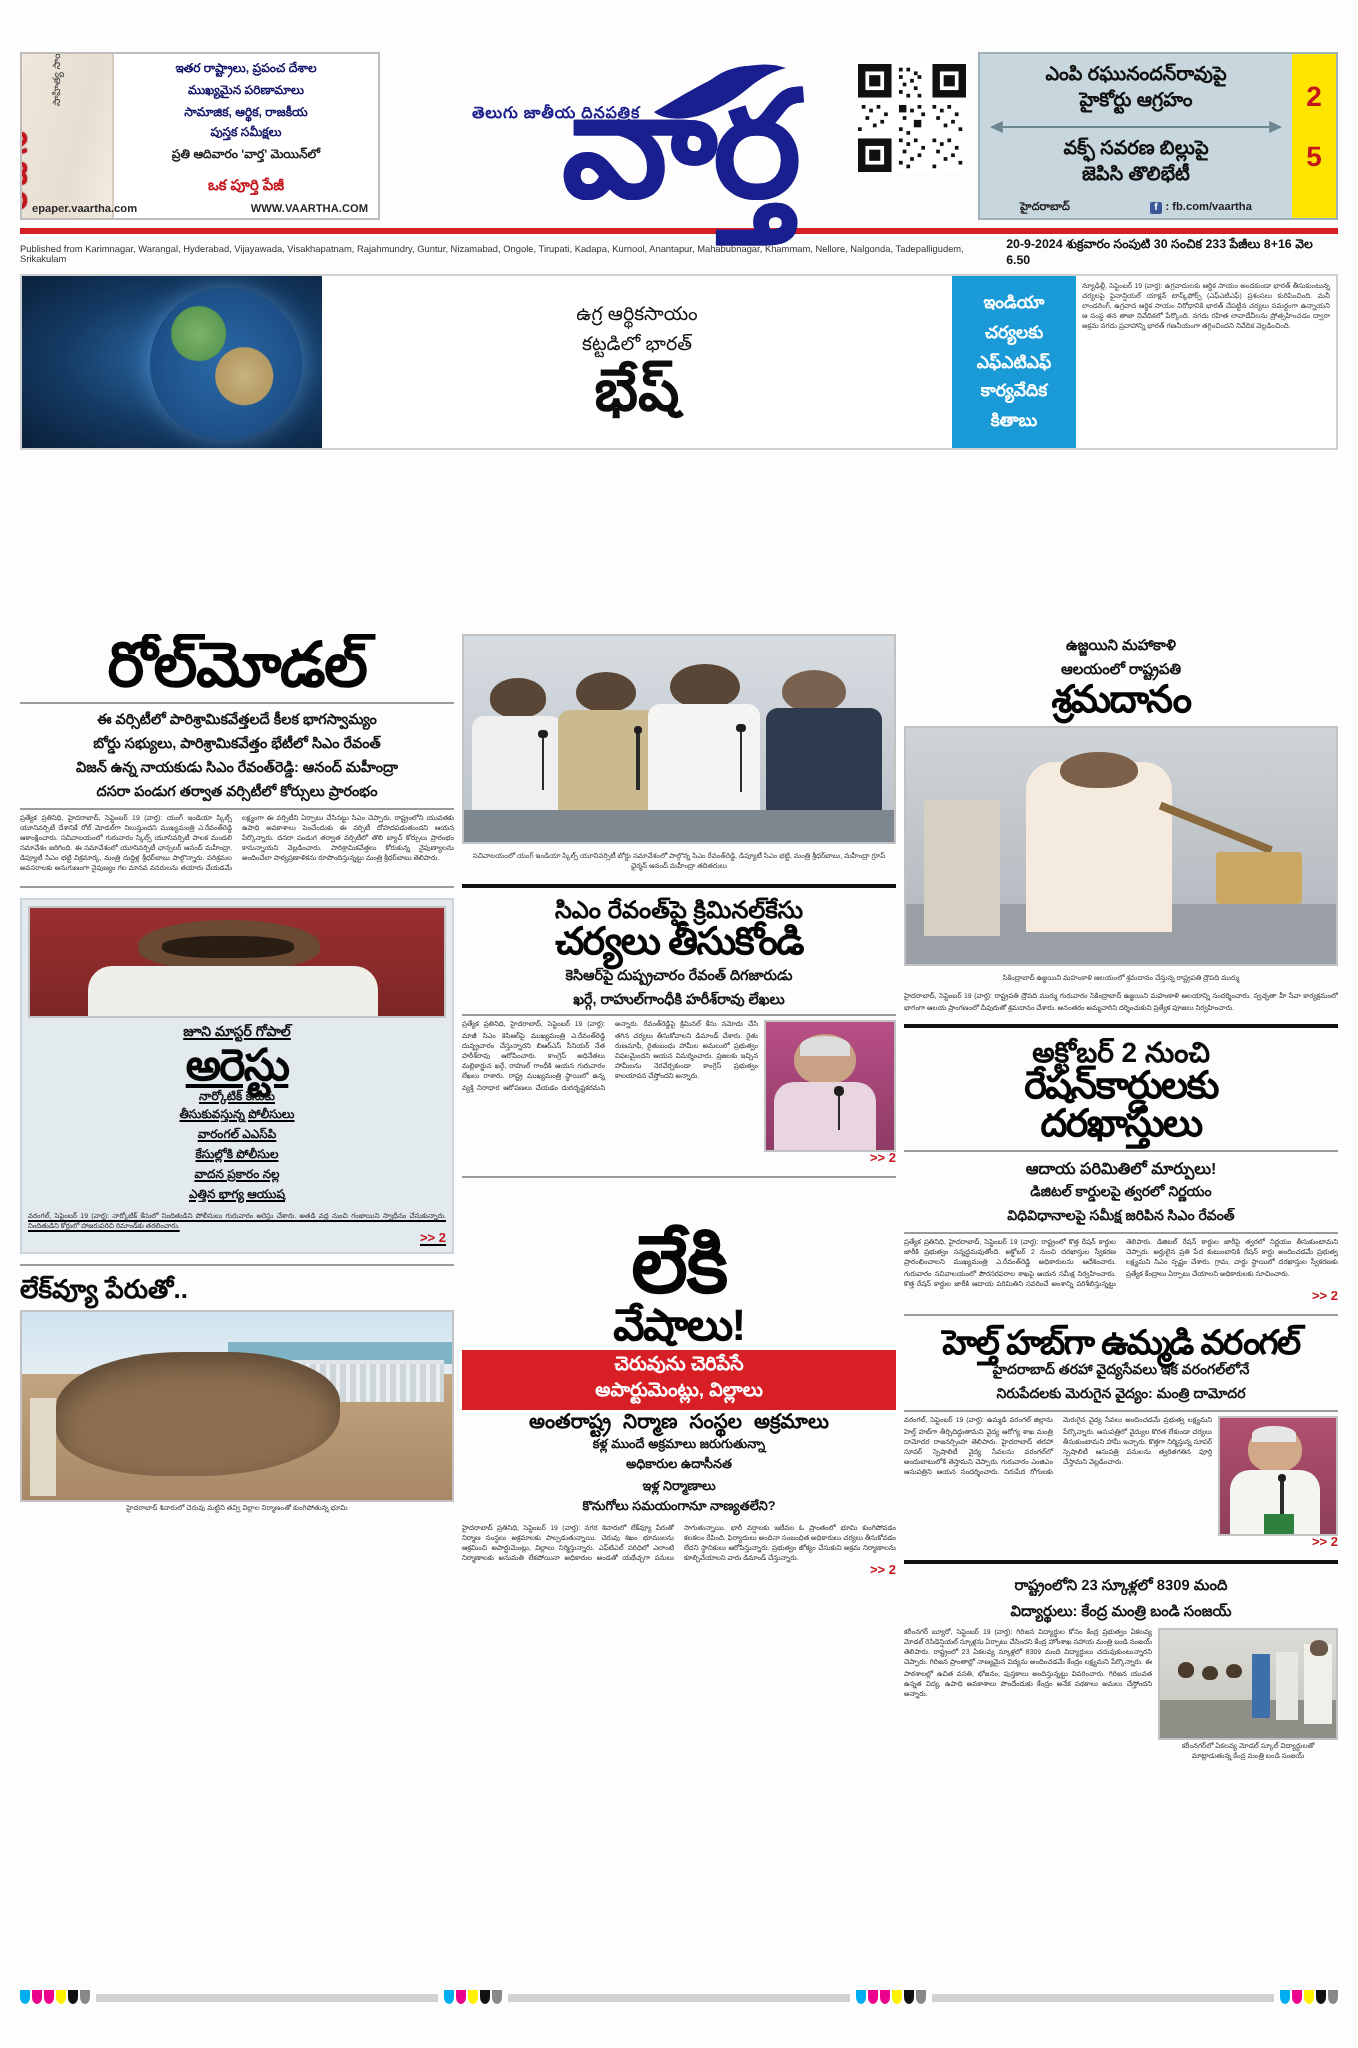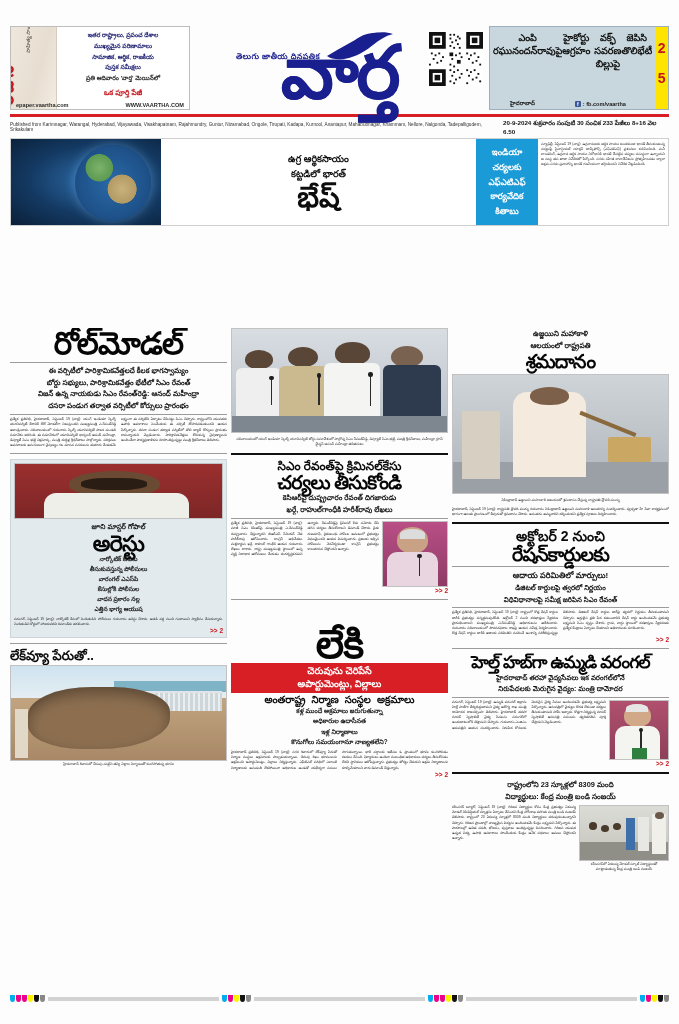--- a/index.html
+++ b/index.html
@@ -111,21 +111,21 @@
   }
   .qr-cell { fill: #111; }
 
   .promo-right {
     width: 180px;
     border: 1px solid #9fb0bb;
     background: #c8d7de;
     display: flex;
     position: relative;
   }
-  .promo-main { flex: 1; padding: 5px 3px 2px 3px; display:flex; }
+  .promo-main { flex: 1; padding: 5px 3px 2px 3px; display:flex; flex-direction:column; }
   .promo-line {
     font-size: 9.6px; color: #111; text-align: center; font-weight: bold;
     line-height: 1.35;
   }
   .promo-div {
     height: 9px;
     display: flex; align-items: center;
     margin: 1px 2px;
   }
   .promo-div svg { width: 100%; height: 9px; }
@@ -195,21 +195,21 @@
     display: flex; flex-direction: column;
     align-items: center; padding-top: 9px;
   }
   .fatf-badge b { color:#fff; font-size: 13px; letter-spacing: .5px; }
   .fatf-leaf { width: 30px; height: 9px; background:#fff; border-radius: 50%/100% 100% 0 0; margin-top: 7px; }
   .fatf-leaf2 { width: 30px; height: 9px; background:#fff; border-radius: 50%/0 0 100% 100%; margin-top: 3px; }
   .fatf-head {
     flex: 1; padding: 3px 4px; background:#fff;
     display: flex; flex-direction: column; justify-content: center; align-items: center;
   }
-  .fatf-kicker { font-size: 9.5px; color:#111; font-weight: bold; text-align:left; line-height:1.5; }
+  .fatf-kicker { font-size: 9.5px; color:#111; font-weight: normal; text-align:left; line-height:1.5; }
   .fatf-big { font-size: 29px; color:#0d0d0d; font-weight: bold; line-height: 1; margin-top: 2px; }
   .fatf-blue {
     width: 62px; background:#1a9ad6; color:#fff;
     display:flex; flex-direction:column; justify-content:center; align-items:center;
     font-size: 8.6px; font-weight:bold; line-height:1.7; text-align:center; padding: 2px;
   }
   .fatf-text { width: 130px; padding: 3px; background:#fff; }
   .fatf-text p { font-size: 3.5px; color:#333; line-height: 1.45; text-align: justify; }
 
   
@@ -450,21 +450,21 @@
         <div class="hl-sub">దసరా పండుగ తర్వాత వర్సిటీలో కోర్సులు ప్రారంభం</div>
         <div class="rule-thin"></div>
         <div class="news-cols2" style="margin-top:2px;">
           <p class="body-txt">ప్రత్యేక ప్రతినిధి, హైదరాబాద్, సెప్టెంబర్ 19 (వార్త): యంగ్ ఇండియా స్కిల్స్ యూనివర్సిటీ దేశానికే రోల్ మోడల్‌గా నిలుస్తుందని ముఖ్యమంత్రి ఎ.రేవంత్‌రెడ్డి ఆకాంక్షించారు. సచివాలయంలో గురువారం స్కిల్స్ యూనివర్సిటీ పాలక మండలి సమావేశం జరిగింది. ఈ సమావేశంలో యూనివర్సిటీ ఛాన్సలర్ ఆనంద్ మహీంద్రా, డిప్యూటీ సిఎం భట్టి విక్రమార్క, మంత్రి దుద్దిళ్ల శ్రీధర్‌బాబు పాల్గొన్నారు. పరిశ్రమల అవసరాలకు అనుగుణంగా నైపుణ్యం గల మానవ వనరులను తయారు చేయడమే లక్ష్యంగా ఈ వర్సిటీని ఏర్పాటు చేసినట్టు సిఎం చెప్పారు. రాష్ట్రంలోని యువతకు ఉపాధి అవకాశాలు పెంచేందుకు ఈ వర్సిటీ దోహదపడుతుందని ఆయన పేర్కొన్నారు. దసరా పండుగ తర్వాత వర్సిటీలో తొలి బ్యాచ్ కోర్సులు ప్రారంభం కానున్నాయని వెల్లడించారు. పారిశ్రామికవేత్తలు కోరుకున్న నైపుణ్యాలను అందించేలా పాఠ్యప్రణాళికను రూపొందిస్తున్నట్టు మంత్రి శ్రీధర్‌బాబు తెలిపారు.</p>
         </div>
       </div>
 
       <div class="rule-thin"></div>
 
       <div style="display:flex; gap:4px;">
-        <div class="sidebar-tint" style="width:100%;">
+        <div class="sidebar-tint" style="width:100%;text-decoration:underline;">
           <div class="photo" style="height:56px;">
             <div class="scene">
               <div style="position:absolute;inset:0;background:linear-gradient(#9b2f2f,#7d2626);"></div>
               <div style="position:absolute;left:26%;top:12%;width:44%;height:46%;border-radius:50% 50% 42% 42%;background:#6b4a33;"></div>
               <div style="position:absolute;left:14%;top:54%;width:70%;height:46%;border-radius:12px 12px 0 0;background:#efefea;"></div>
               <div style="position:absolute;left:32%;top:26%;width:32%;height:22%;border-radius:40%;background:#2a1d14;"></div>
             </div>
           </div>
           <div class="hl-sub" style="font-size:7px;margin-top:2px;">జూని మాస్టర్ గోపాల్</div>
           <div class="hl-huge" style="font-size:22px;">అరెస్టు</div>
@@ -546,20 +546,21 @@
             </div>
           </div>
         </div>
         <div class="more">&gt;&gt; 2</div>
       </div>
 
       <div class="rule-thin"></div>
 
       <div>
         <div class="hl-huge" style="font-size:40px;line-height:.95;margin-top:20px;">లేకి</div>
+        <div class="hl-huge" style="font-size:22px;">వేషాలు!</div>
         <div class="red-band">
           <div class="t">చెరువును చెరిపేసే</div>
           <div class="t">అపార్టుమెంట్లు, విల్లాలు</div>
         </div>
         <div class="hl-mid" style="font-size:10px;margin-top:2px;font-family:Liberation Mono, monospace;">అంతరాష్ట్ర నిర్మాణ సంస్థల అక్రమాలు</div>
         <div class="hl-sub" style="font-size:6.4px;">కళ్ల ముందే అక్రమాలు జరుగుతున్నా</div>
         <div class="hl-sub" style="font-size:6.4px;">అధికారుల ఉదాసీనత</div>
         <div class="hl-sub" style="font-size:6.4px;">ఇళ్ల నిర్మాణాలు</div>
         <div class="hl-sub" style="font-size:6.4px;">కొనుగోలు సమయంగానూ నాణ్యతలేని?</div>
         <div class="news-cols2" style="margin-top:2px;">
@@ -591,20 +592,21 @@
         </div>
       </div>
       <div class="cap">సికింద్రాబాద్ ఉజ్జయిని మహంకాళి ఆలయంలో శ్రమదానం చేస్తున్న రాష్ట్రపతి ద్రౌపది ముర్ము</div>
       <p class="body-txt">హైదరాబాద్, సెప్టెంబర్ 19 (వార్త): రాష్ట్రపతి ద్రౌపది ముర్ము గురువారం సికింద్రాబాద్ ఉజ్జయిని మహంకాళి ఆలయాన్ని సందర్శించారు. స్వచ్ఛతా హీ సేవా కార్యక్రమంలో భాగంగా ఆలయ ప్రాంగణంలో చీపురుతో శ్రమదానం చేశారు. అనంతరం అమ్మవారిని దర్శించుకుని ప్రత్యేక పూజలు నిర్వహించారు.</p>
 
       <div class="rule-black"></div>
 
       <div>
         <div class="hl-mid" style="font-size:14px;">అక్టోబర్ 2 నుంచి</div>
         <div class="hl-huge" style="font-size:19px;">రేషన్‌కార్డులకు</div>
+        <div class="hl-huge" style="font-size:19px;">దరఖాస్తులు</div>
         <div class="rule-thin"></div>
         <div class="hl-sub" style="font-size:8px;">ఆదాయ పరిమితిలో మార్పులు!</div>
         <div class="hl-sub" style="font-size:7px;">డిజిటల్ కార్డులపై త్వరలో నిర్ణయం</div>
         <div class="hl-sub" style="font-size:7px;">విధివిధానాలపై సమీక్ష జరిపిన సిఎం రేవంత్</div>
         <div class="rule-thin"></div>
         <div class="news-cols2">
           <p class="body-txt">ప్రత్యేక ప్రతినిధి, హైదరాబాద్, సెప్టెంబర్ 19 (వార్త): రాష్ట్రంలో కొత్త రేషన్ కార్డుల జారీకి ప్రభుత్వం సన్నద్ధమవుతోంది. అక్టోబర్ 2 నుంచి దరఖాస్తుల స్వీకరణ ప్రారంభించాలని ముఖ్యమంత్రి ఎ.రేవంత్‌రెడ్డి అధికారులను ఆదేశించారు. గురువారం సచివాలయంలో పౌరసరఫరాల శాఖపై ఆయన సమీక్ష నిర్వహించారు. కొత్త రేషన్ కార్డుల జారీకి ఆదాయ పరిమితిని సవరించే అంశాన్ని పరిశీలిస్తున్నట్టు తెలిపారు. డిజిటల్ రేషన్ కార్డుల జారీపై త్వరలో నిర్ణయం తీసుకుంటామని చెప్పారు. అర్హులైన ప్రతి పేద కుటుంబానికి రేషన్ కార్డు అందించడమే ప్రభుత్వ లక్ష్యమని సిఎం స్పష్టం చేశారు. గ్రామ, వార్డు స్థాయిలో దరఖాస్తుల స్వీకరణకు ప్రత్యేక కేంద్రాలు ఏర్పాటు చేయాలని అధికారులకు సూచించారు.</p>
         </div>
         <div class="more">&gt;&gt; 2</div>
       </div>

